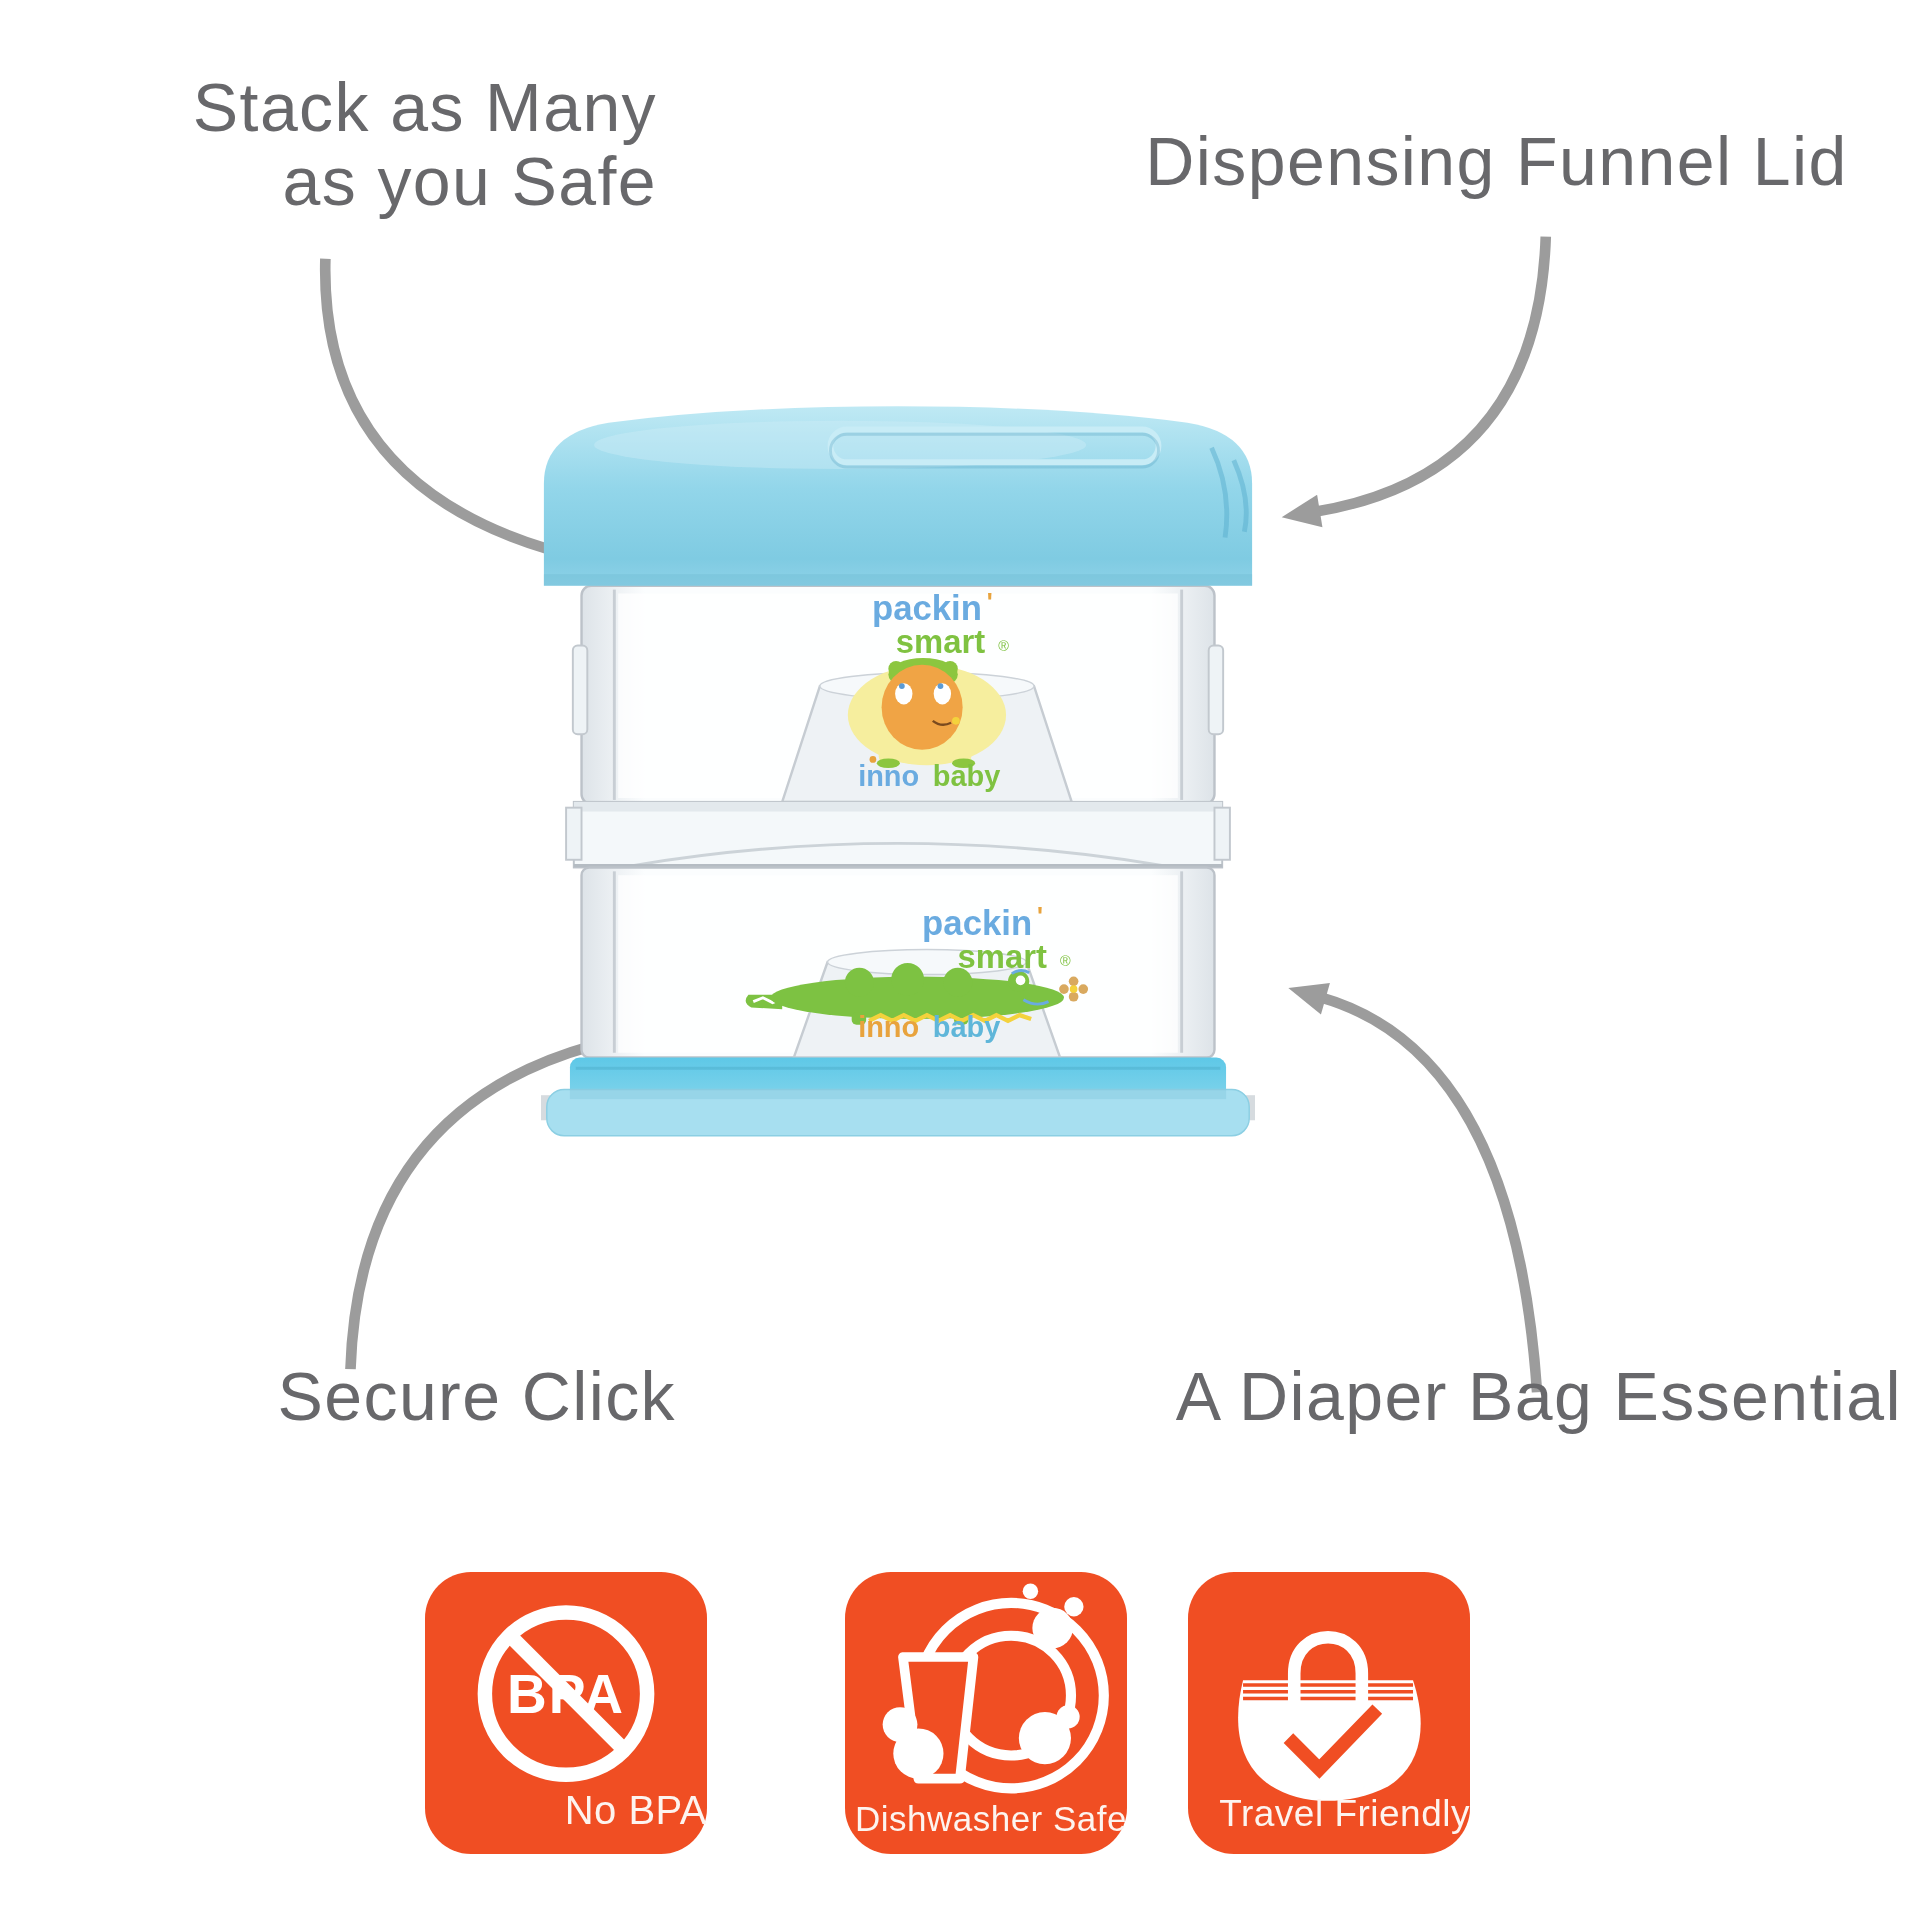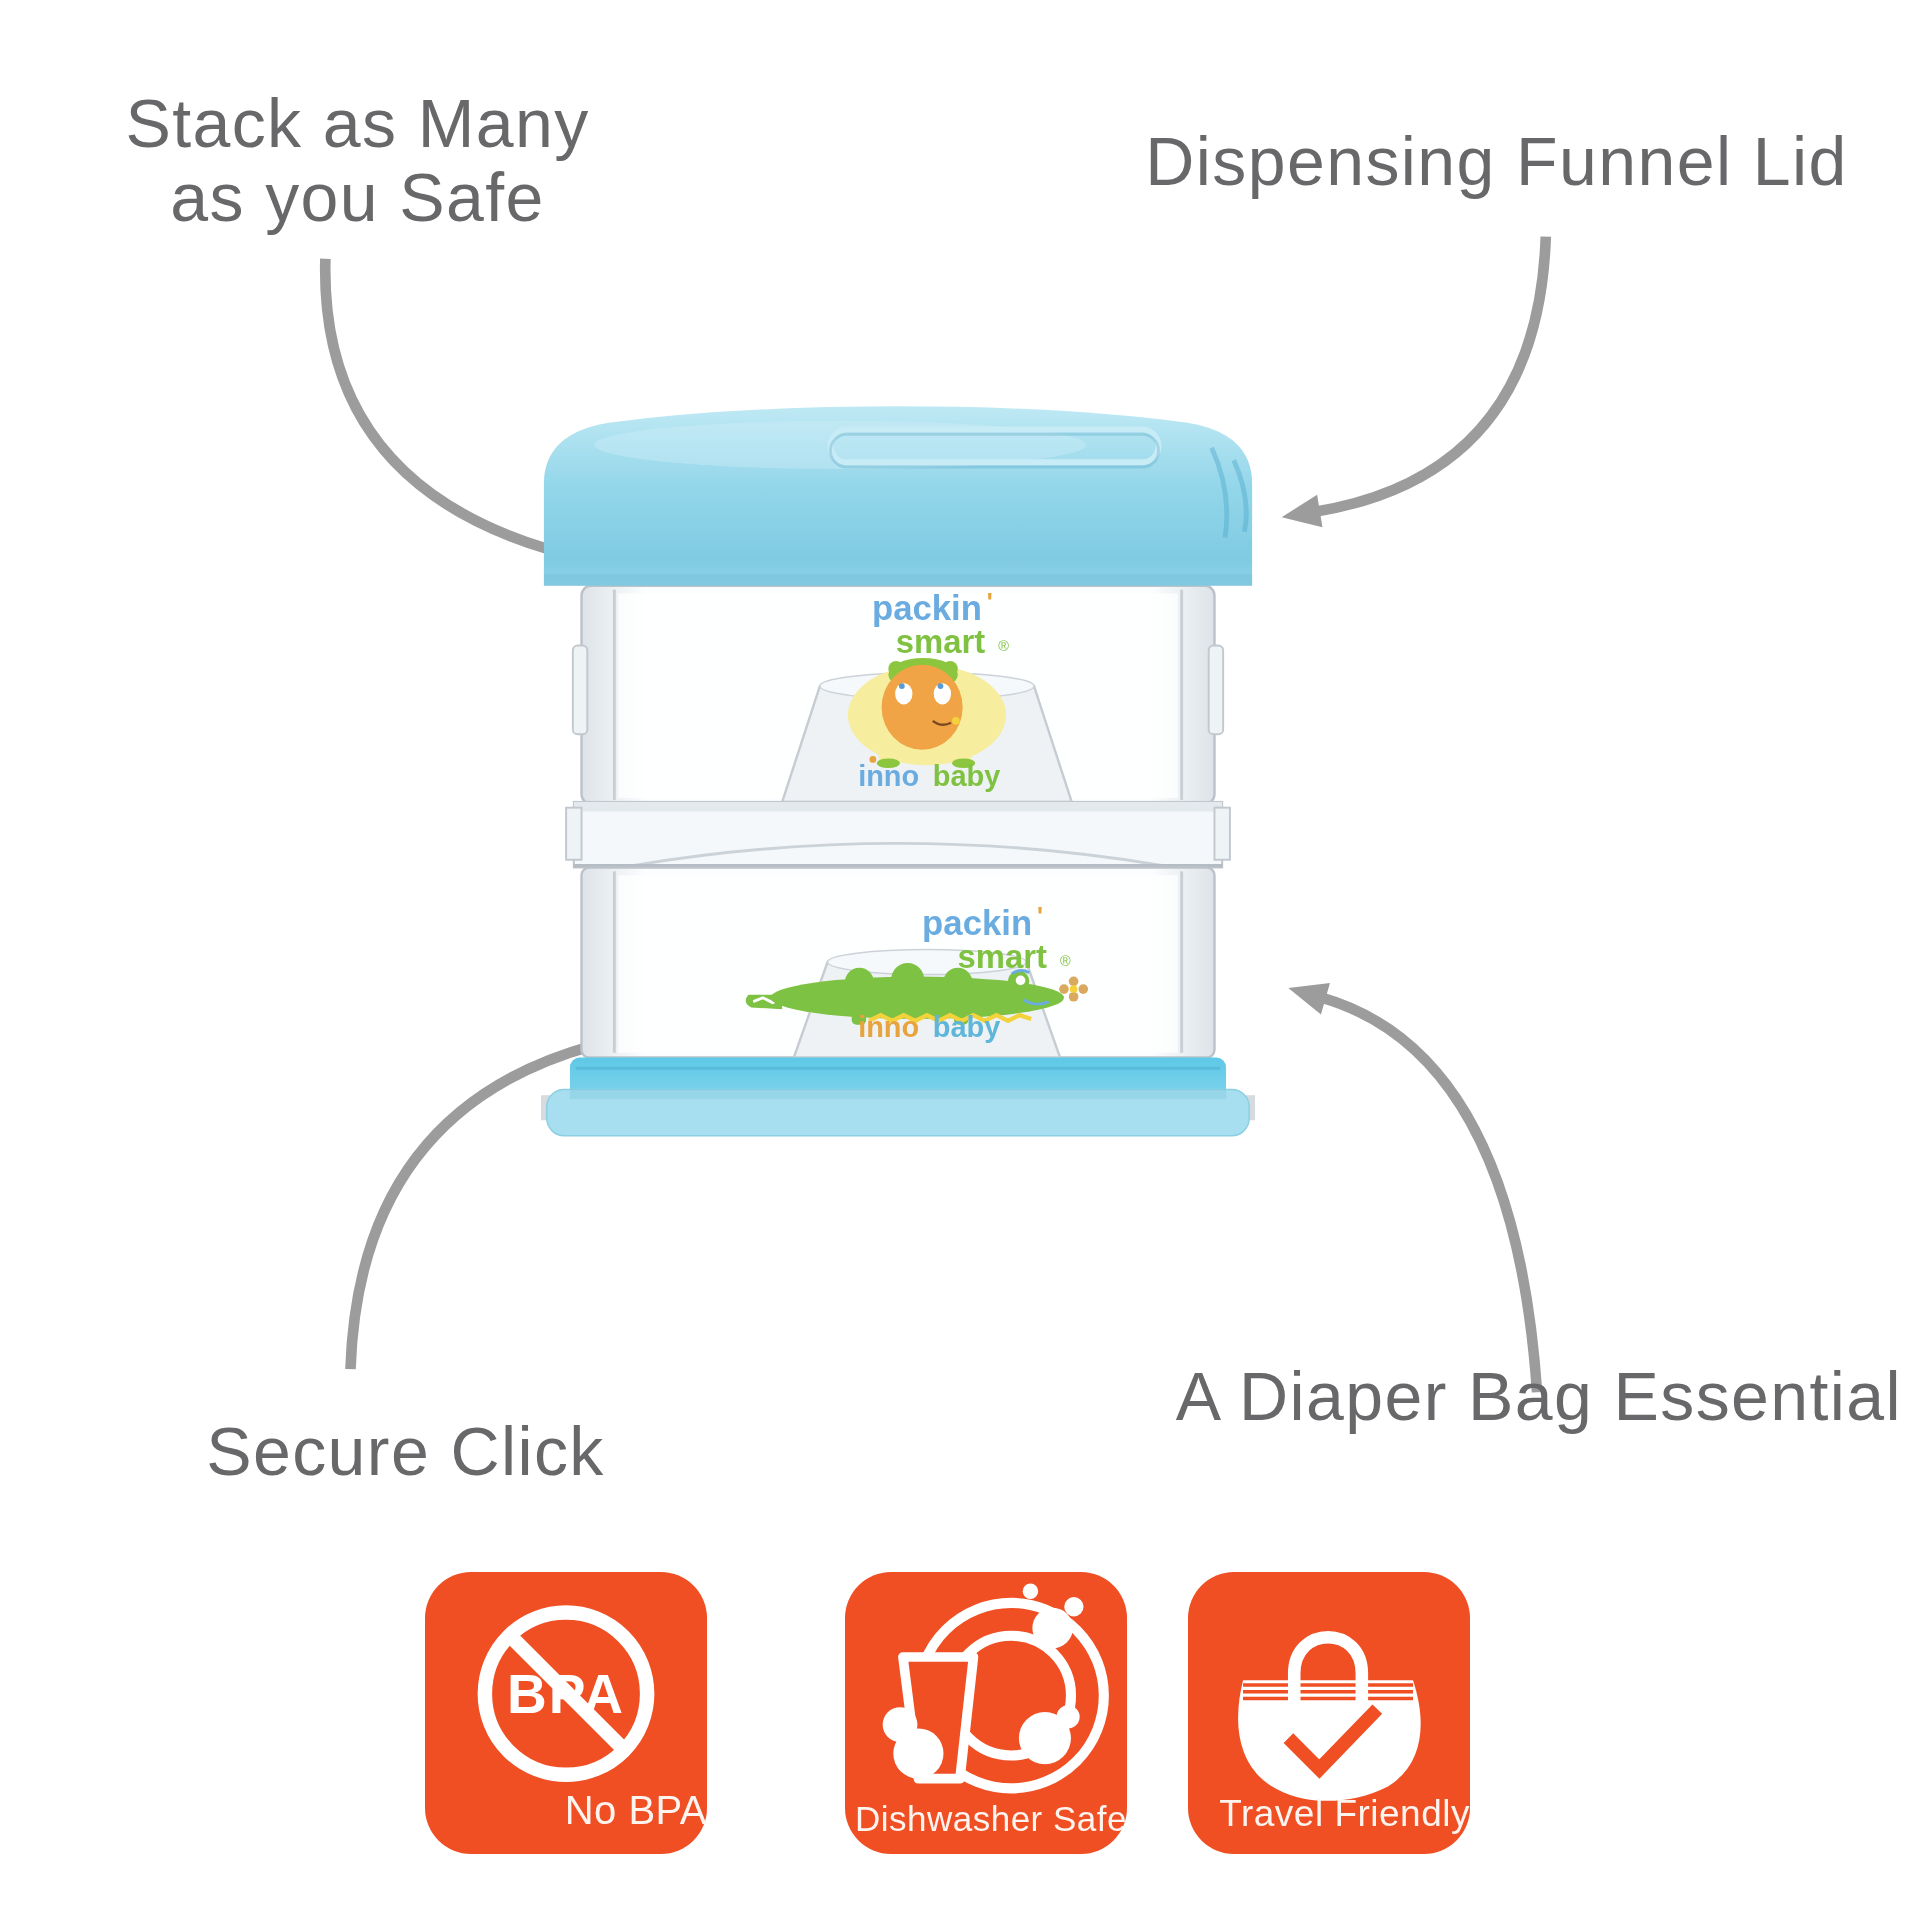--- a/index.html
+++ b/index.html
@@ -30,26 +30,26 @@
       </marker>
     </defs>
     <g fill="none" stroke="#9c9c9c" stroke-width="11" stroke-linecap="butt">
       <path d="M 337 268 Q 330 520 616 581" marker-end="url(#ah)"></path>
       <path d="M 1601 245 Q 1593 492 1362 530" marker-end="url(#ah)"></path>
       <path d="M 363 1418 Q 372 1150 614 1083" marker-end="url(#ah)"></path>
       <path d="M 1592 1442 Q 1568 1090 1368 1033" marker-end="url(#ah)"></path>
     </g>
   </svg>
 
-  <div class="headline" style="left:58px;top:86px;width:599px;">
+  <div class="headline" style="left:58px;top:70px;width:599px;text-align:right;">
     <div>Stack as Many</div>
     <div>as you Safe</div>
   </div>
   <div class="headline" style="left:1091px;top:124px;width:811px;">Dispensing Funnel Lid</div>
-  <div class="headline" style="left:135px;top:1414px;width:541px;">Secure Click</div>
+  <div class="headline" style="left:135px;top:1359px;width:541px;text-align:right;">Secure Click</div>
   <div class="headline" style="left:1052px;top:1359px;width:850px;text-align:right;">A Diaper Bag Essential</div>
 
   <svg class="product-layer" viewBox="0 0 740 760">
     <defs>
       <linearGradient id="lidGrad" x1="0" y1="0" x2="0" y2="1">
         <stop offset="0" stop-color="#bfe9f4"></stop>
           <stop offset="0.45" stop-color="#93d6ea"></stop>
         <stop offset="0.85" stop-color="#7fcbe2"></stop>
           <stop offset="1" stop-color="#8ed2e8"></stop>
       </linearGradient>

